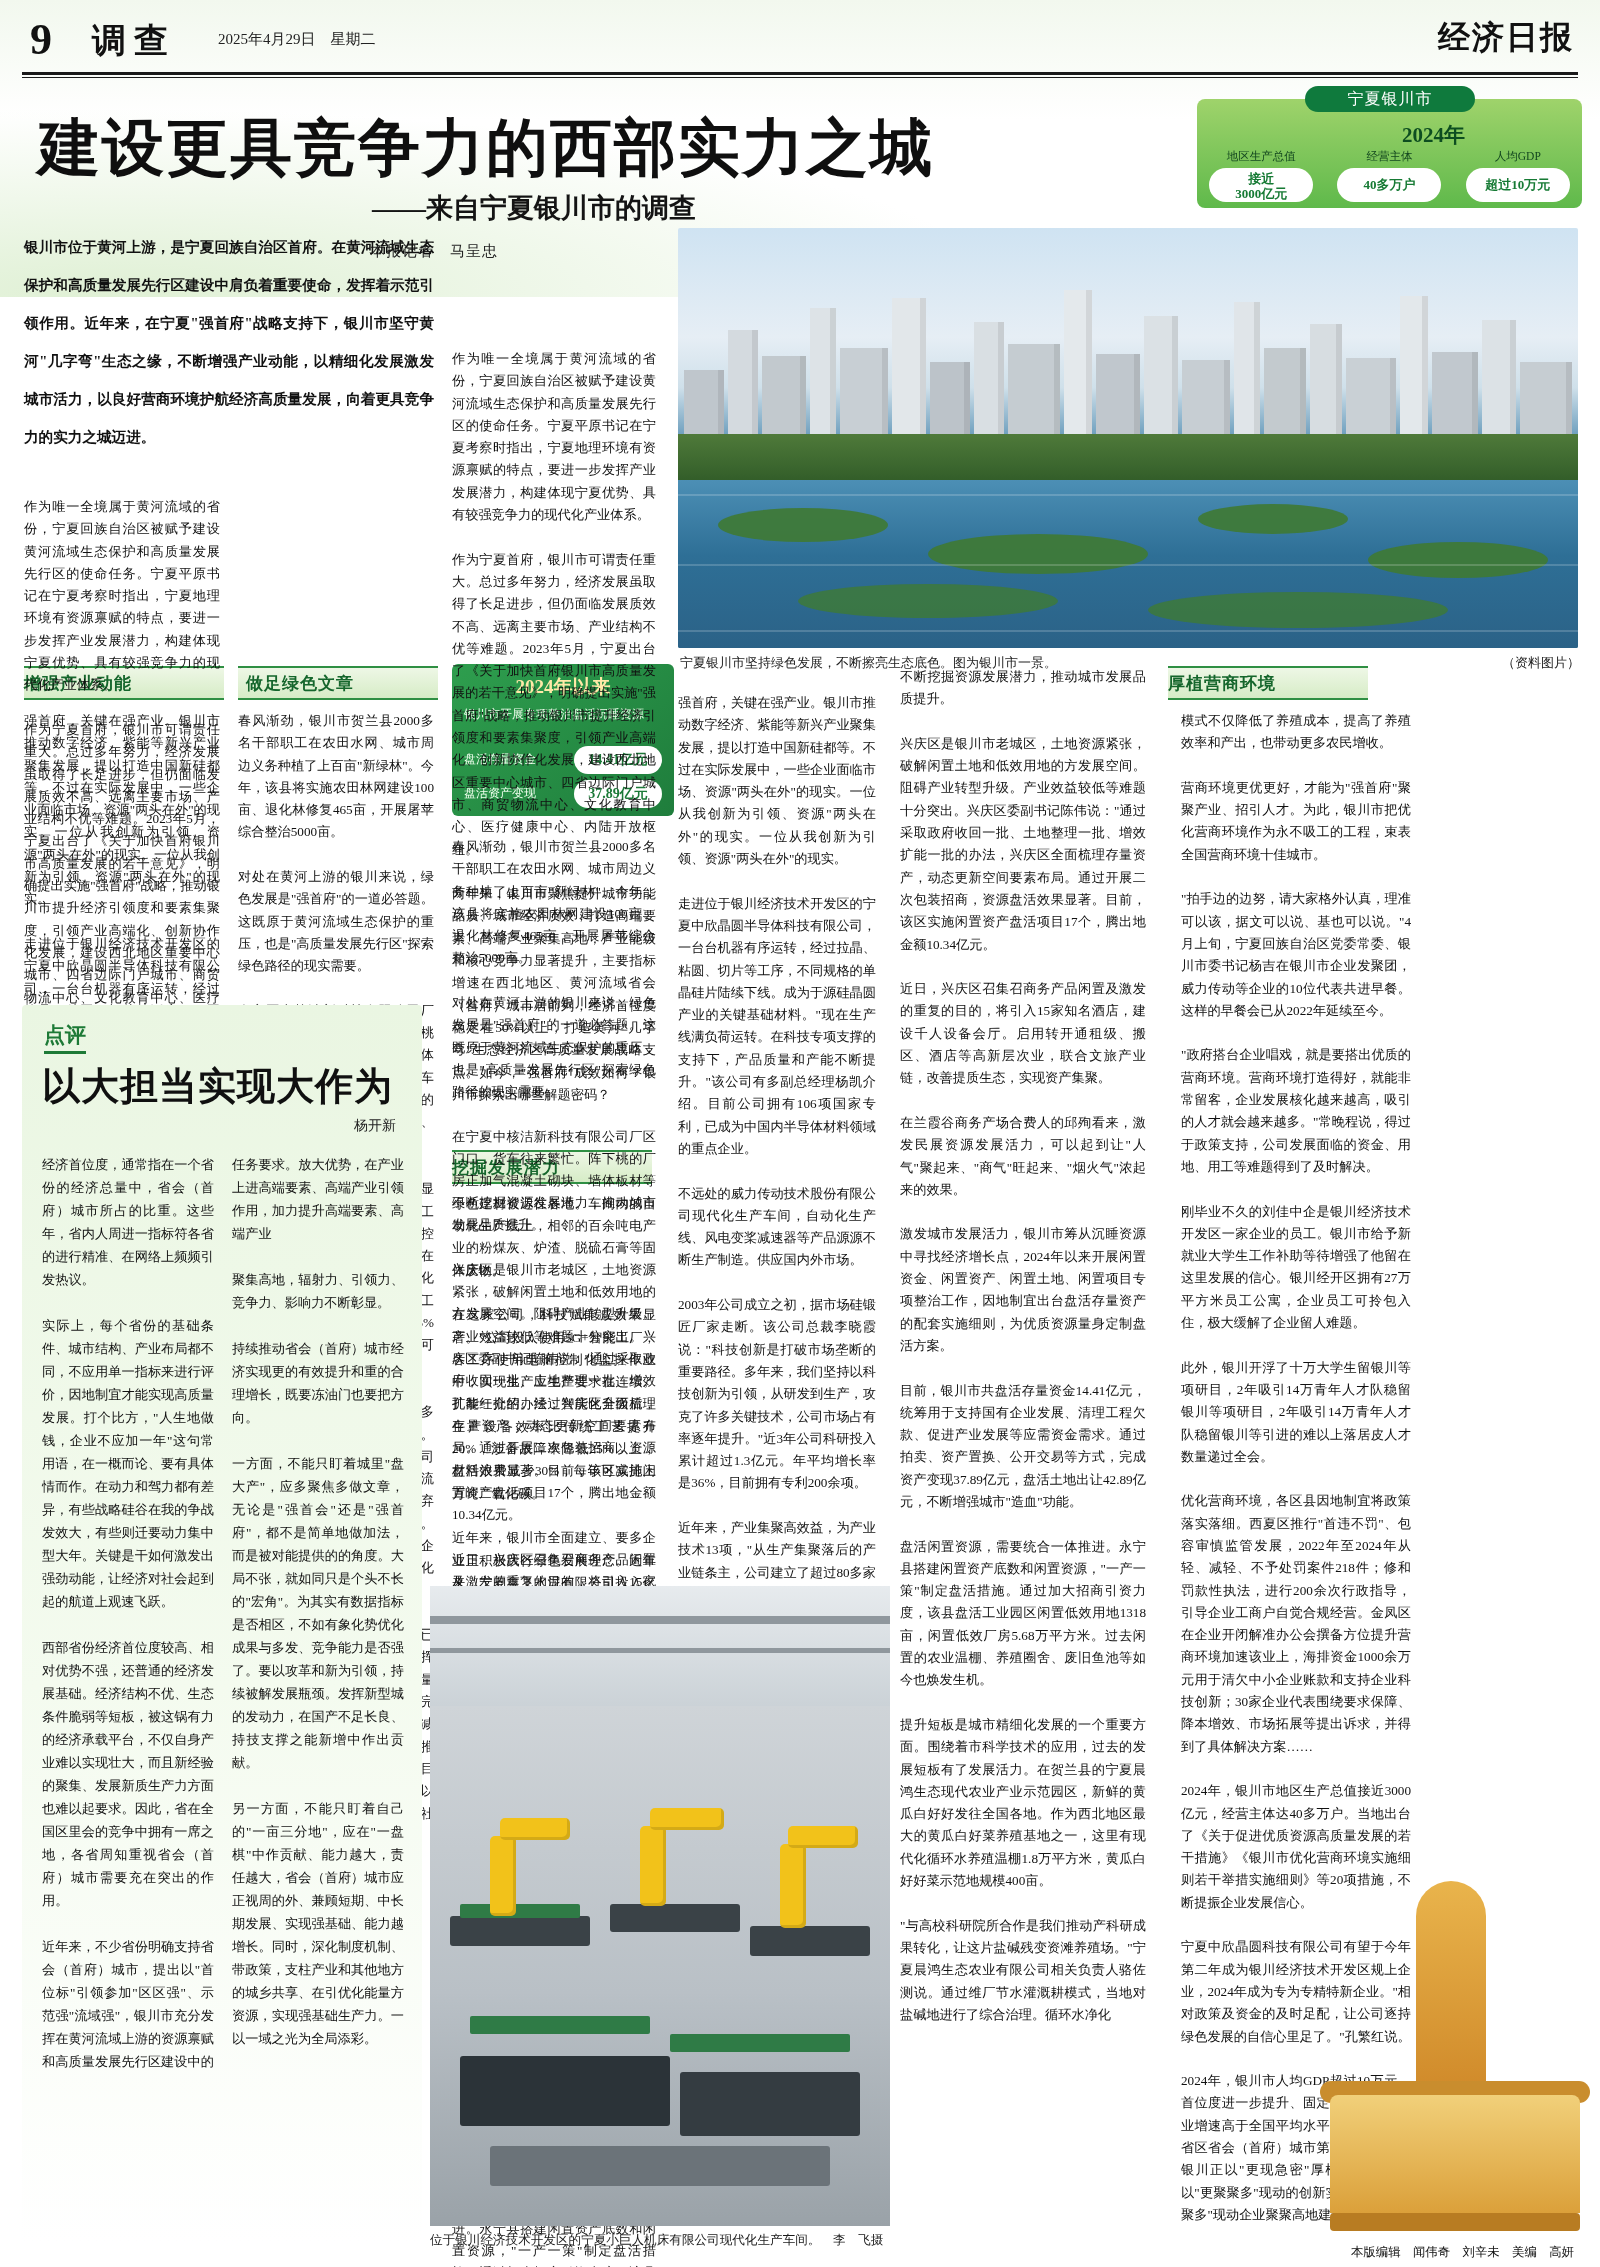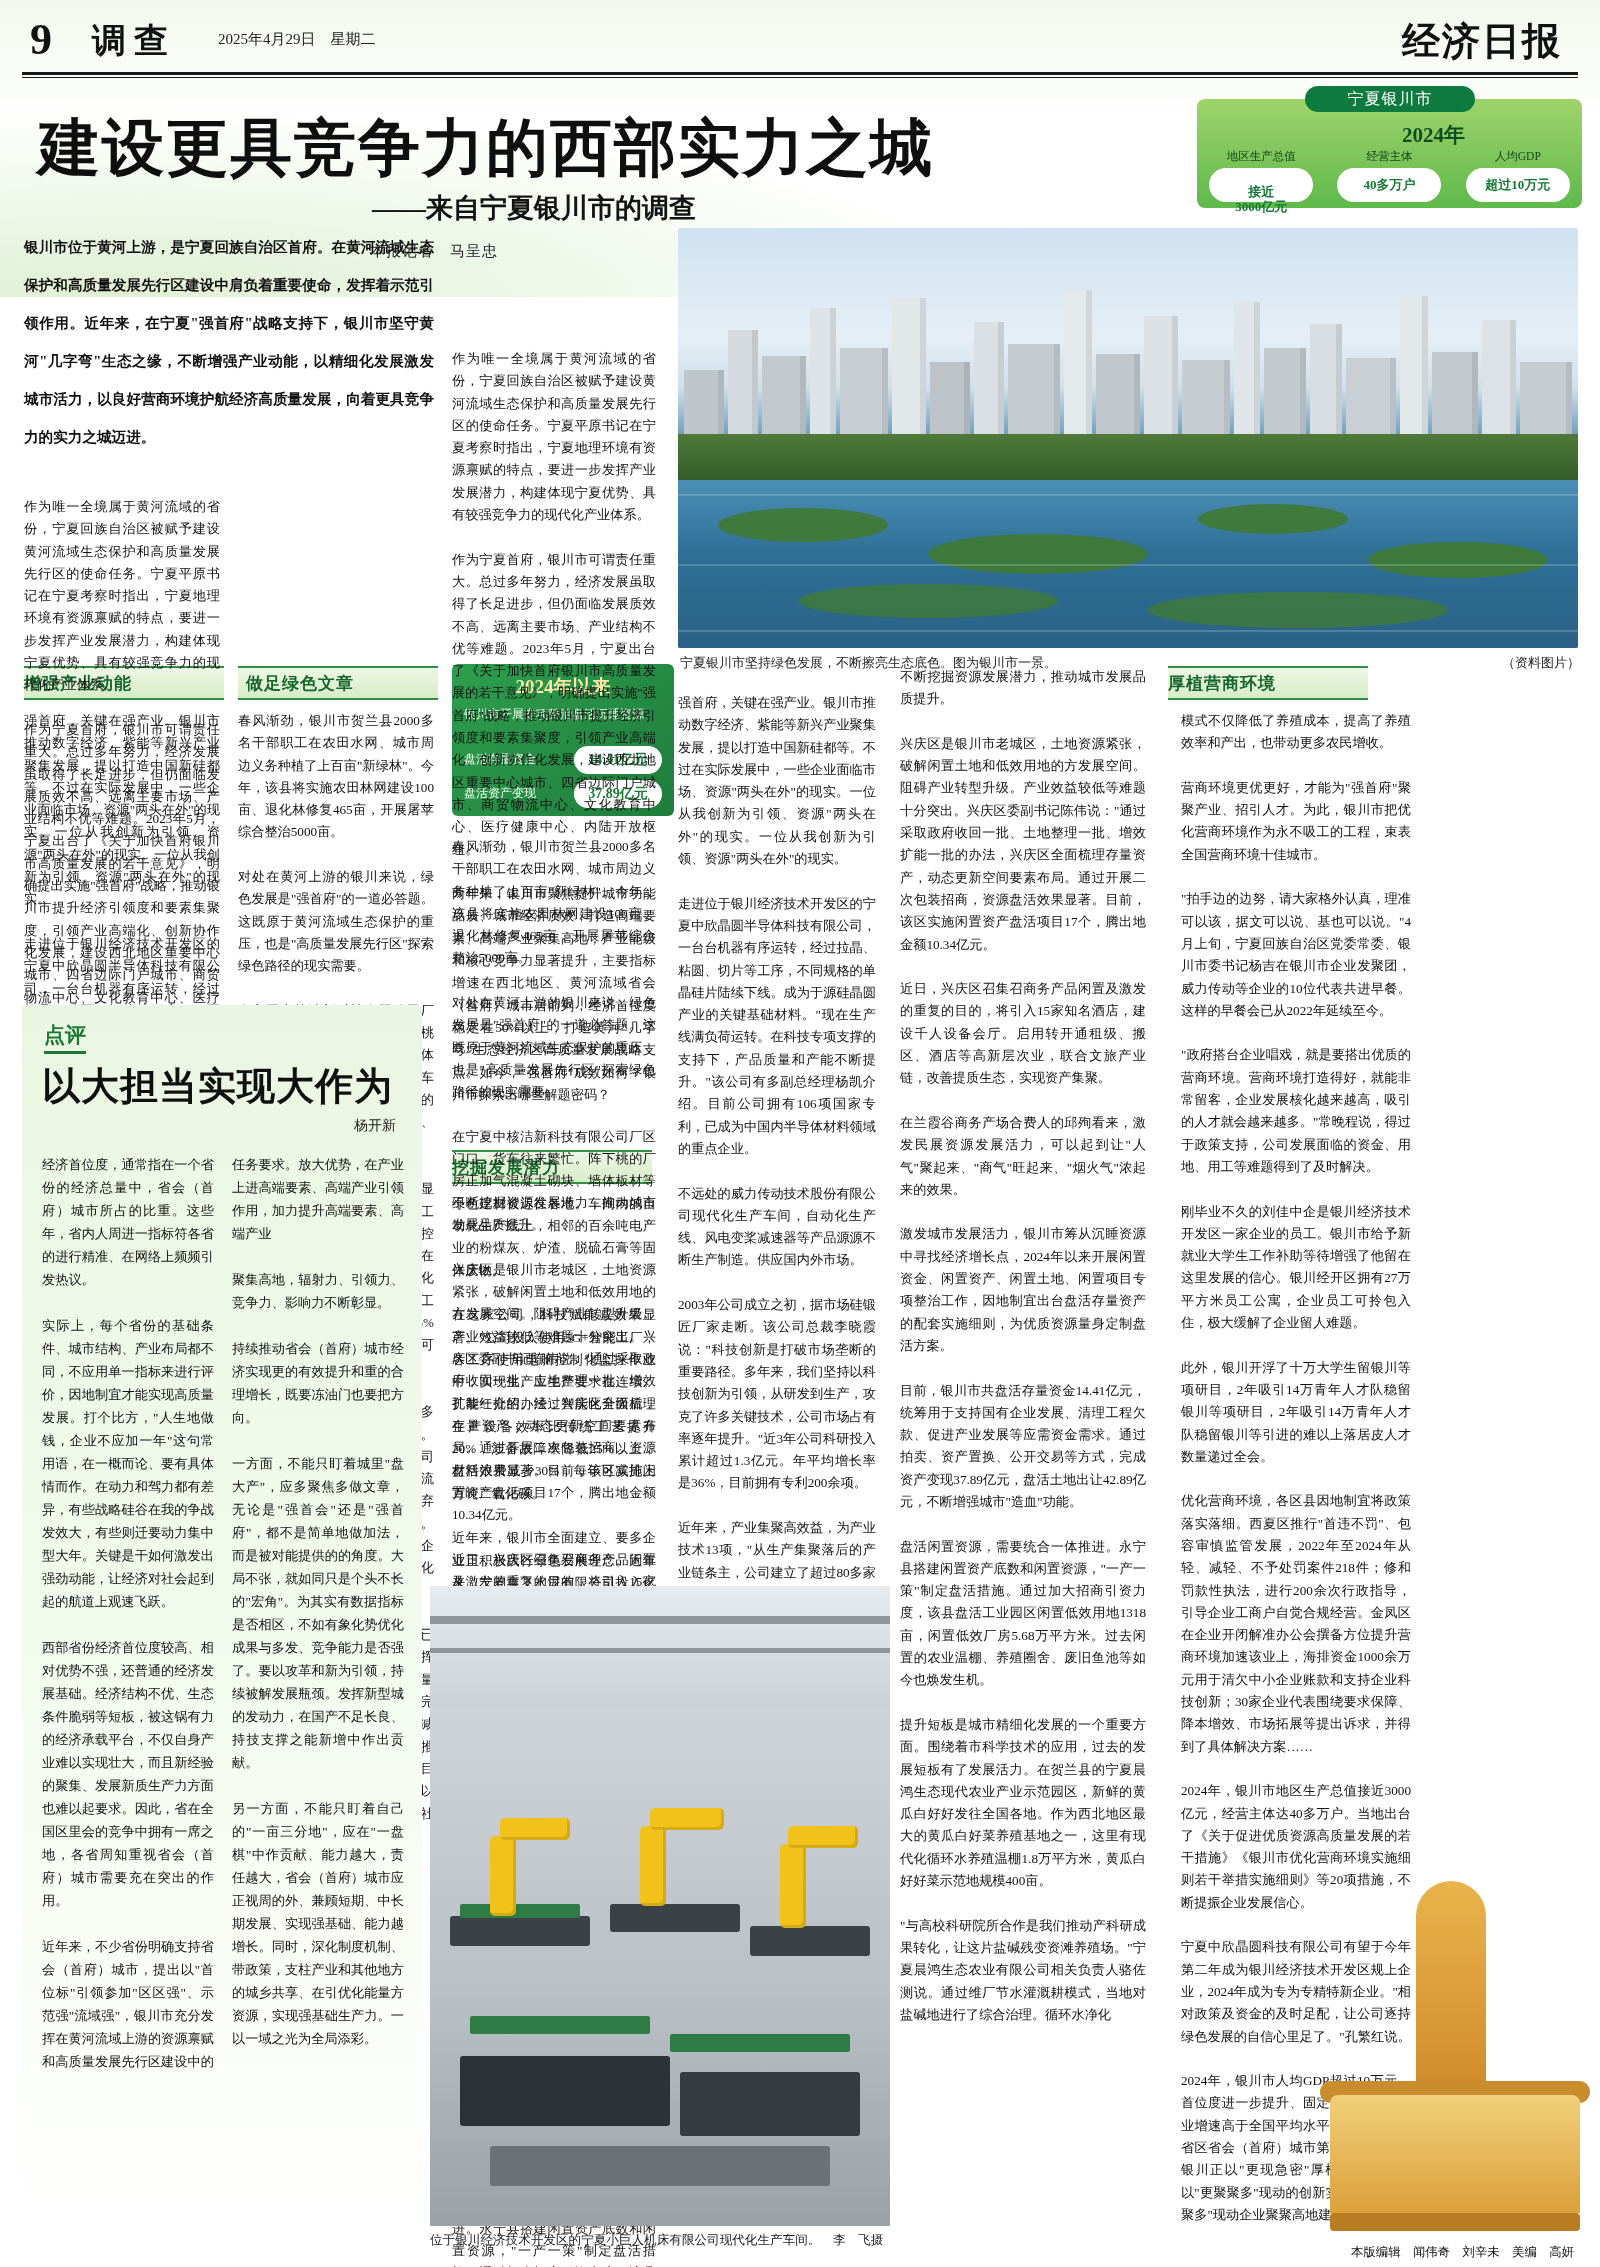--- a/index.html
+++ b/index.html
@@ -28,22 +28,22 @@
   }
   .section-name {
     position: absolute; left: 92px; top: 18px;
     font-size: 34px; font-weight: bold; letter-spacing: 8px; color: #111;
   }
   .issue-date {
     position: absolute; left: 218px; top: 30px;
     font-size: 15px; color: #222;
   }
   .paper-logo {
-    position: absolute; right: 38px; top: 16px;
-    font-size: 38px; font-weight: bold; letter-spacing: 2px;
+    position: absolute; right: 26px; top: 16px;
+    font-size: 32px; font-weight: bold; letter-spacing: 2px;
     color: #111;
   }
   .rule-top {
     position: absolute; left: 22px; top: 72px; width: 1556px; height: 3px;
     background: #1a1a1a;
   }
   .rule-top:after {
     content: ""; position: absolute; left: 0; top: 5px; width: 100%; height: 1px;
     background: #1a1a1a;
   }
@@ -281,21 +281,21 @@
     <div class="byline">本报记者　马呈忠</div>
   </div>
 
   <div class="stat-card">
     <div class="stat-city">宁夏银川市</div>
     <div class="stat-body">
       <div class="stat-year">2024年</div>
       <div class="stat-cols">
         <div class="stat-col">
           <div class="stat-label">地区生产总值</div>
-          <div class="stat-pill" style="white-space:pre-line;line-height:15px;padding-top:16px;height:34px;font-size:13px;">接近
+          <div class="stat-pill" style="white-space:pre-line;line-height:15px;padding-top:3px;height:34px;font-size:13px;">接近
 3000亿元</div>
         </div>
         <div class="stat-col">
           <div class="stat-label">经营主体</div>
           <div class="stat-pill small">40多万户</div>
         </div>
         <div class="stat-col">
           <div class="stat-label">人均GDP</div>
           <div class="stat-pill small">超过10万元</div>
         </div>

